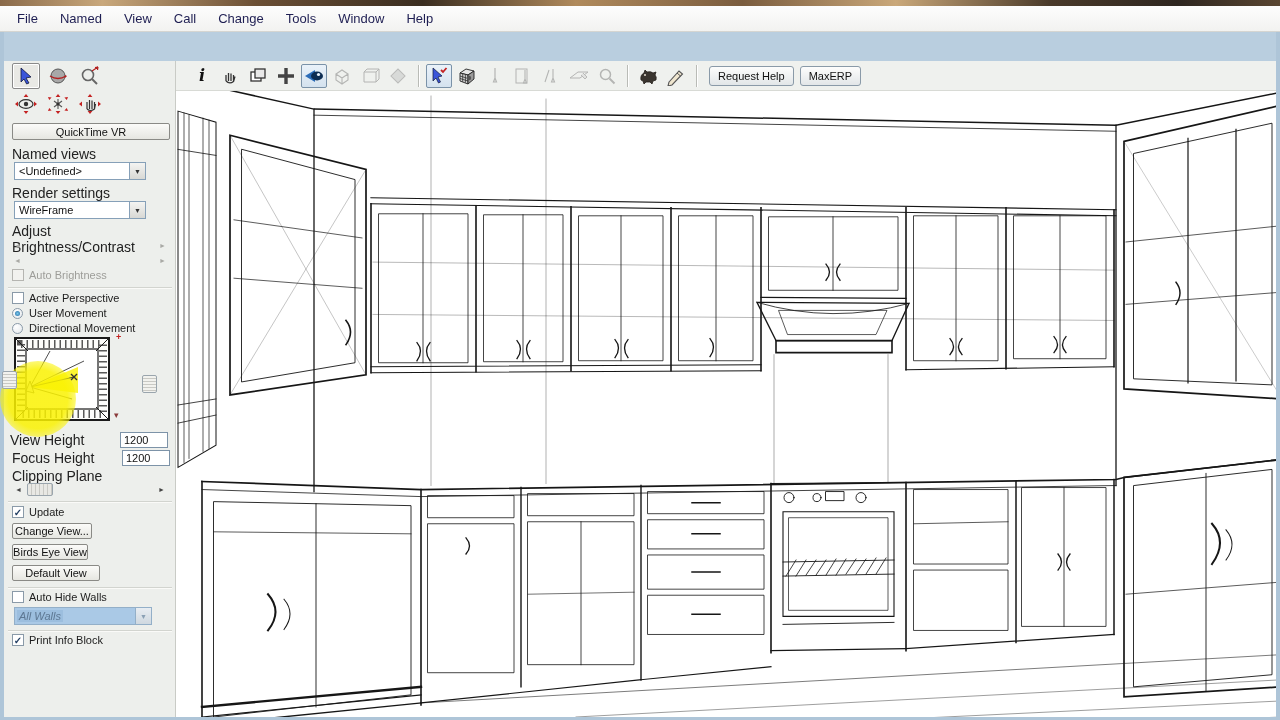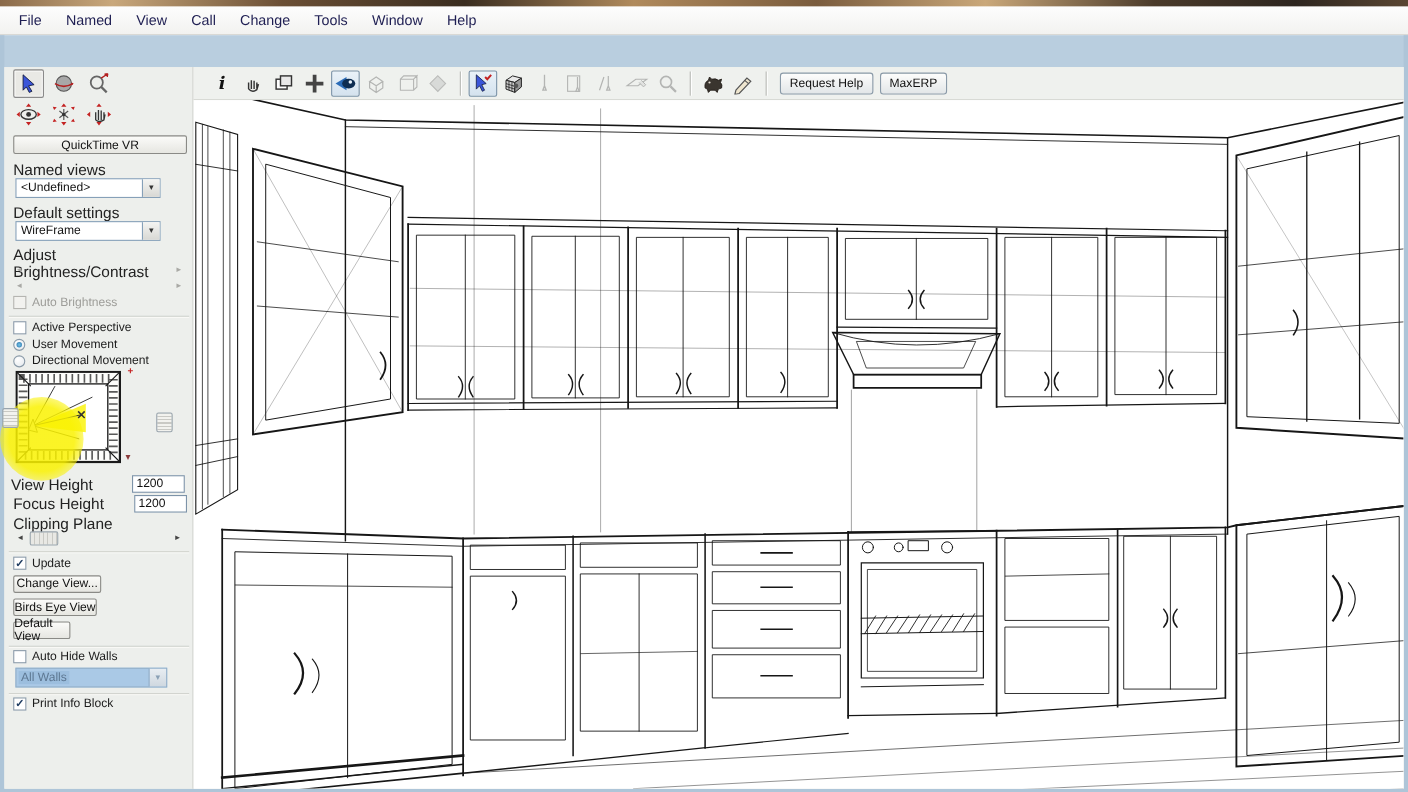--- a/index.html
+++ b/index.html
@@ -52,21 +52,21 @@
   .side-btn{border:1px solid #8a8a86;border-radius:2px;font-size:11px;color:#111;
     background:linear-gradient(#fbfbf9,#e6e6e1);display:flex;align-items:center;justify-content:center;
     cursor:default;}
   .label{font-size:14px;color:#222;}
   .combo{height:18px;border:1px solid #86a0b8;background:#fff;display:flex;align-items:center;}
   .combo .val{flex:1;padding:0 4px;font-size:11px;color:#111;white-space:nowrap;overflow:hidden;}
   .combo .drop{width:16px;height:100%;border-left:1px solid #86a0b8;
     background:linear-gradient(#f4f4f2,#d8d8d4);display:flex;align-items:center;justify-content:center;
     font-size:7px;color:#333;}
   .combo.disabled{background:#aac9e6;border-color:#93afc8;}
-  .combo.disabled .val{color:#5d7792;background:#9cbede;margin:2px;padding:0 2px;flex:initial;}
+  .combo.disabled .val{color:#5d7792;background:#9cbede;margin:2px;padding:0 2px;flex:initial;font-style:italic;}
   .combo.disabled .drop{color:#8aa0b5;background:linear-gradient(#e8edf2,#cfd8e0);border-left-color:#93afc8;}
   .sliderline{height:13px;display:flex;align-items:center;justify-content:space-between;
     color:#a9a9a5;font-size:7px;}
   .sep{height:1px;background:#d2d4cf;box-shadow:0 1px 0 #fafaf8;}
   .cb{width:12px;height:12px;border:1px solid #8a9aa8;background:#fff;display:inline-flex;
     align-items:center;justify-content:center;font-size:10px;color:#1d3a5f;font-weight:bold;
     margin-right:5px;flex:none;}
   .cb.disabled{border-color:#b5b5b1;background:#f2f2ef;}
   .rb{width:11px;height:11px;border:1px solid #8a9aa8;border-radius:50%;background:
     radial-gradient(circle at 35% 30%,#fff,#e3e8ec);margin-right:6px;display:inline-flex;
@@ -168,21 +168,21 @@
       <div class="abs side-btn" style="left:8px;top:62px;width:158px;height:17px;">
         <span>QuickTime VR</span>
       </div>
 
       <div class="abs label" style="left:8px;top:85px;">Named views</div>
       <div class="abs combo" style="left:10px;top:101px;width:132px;">
         <span class="val">&lt;Undefined&gt;</span>
         <span class="drop">▼</span>
       </div>
 
-      <div class="abs label" style="left:8px;top:124px;">Default settings</div>
+      <div class="abs label" style="left:8px;top:124px;">Render settings</div>
       <div class="abs combo" style="left:10px;top:140px;width:132px;">
         <span class="val">WireFrame</span>
         <span class="drop">▼</span>
       </div>
 
       <div class="abs label" style="left:8px;top:162px;">Adjust Brightness/Contrast</div>
       <div class="abs sliderline" style="left:10px;top:178px;width:152px;">
         <span>◄</span>
         <span>►</span>
       </div>
@@ -257,21 +257,21 @@
           </span>
         <span>Update</span>
       </div>
 
       <div class="abs side-btn" style="left:8px;top:462px;width:80px;height:16px;">
         <span>Change View...</span>
       </div>
       <div class="abs side-btn" style="left:8px;top:483px;width:76px;height:16px;">
         <span>Birds Eye View</span>
       </div>
-      <div class="abs side-btn" style="left:8px;top:504px;width:52px;height:16px;">
+      <div class="abs side-btn" style="left:8px;top:504px;width:88px;height:16px;">
         <span>Default View</span>
       </div>
 
       <div class="abs sep" style="left:4px;top:526px;width:164px;"></div>
 
       <div class="abs ctl-row" style="left:8px;top:530px;">
         <span class="cb"></span>
         <span>Auto Hide Walls</span>
       </div>
       <div class="abs combo disabled" style="left:10px;top:546px;width:138px;">

